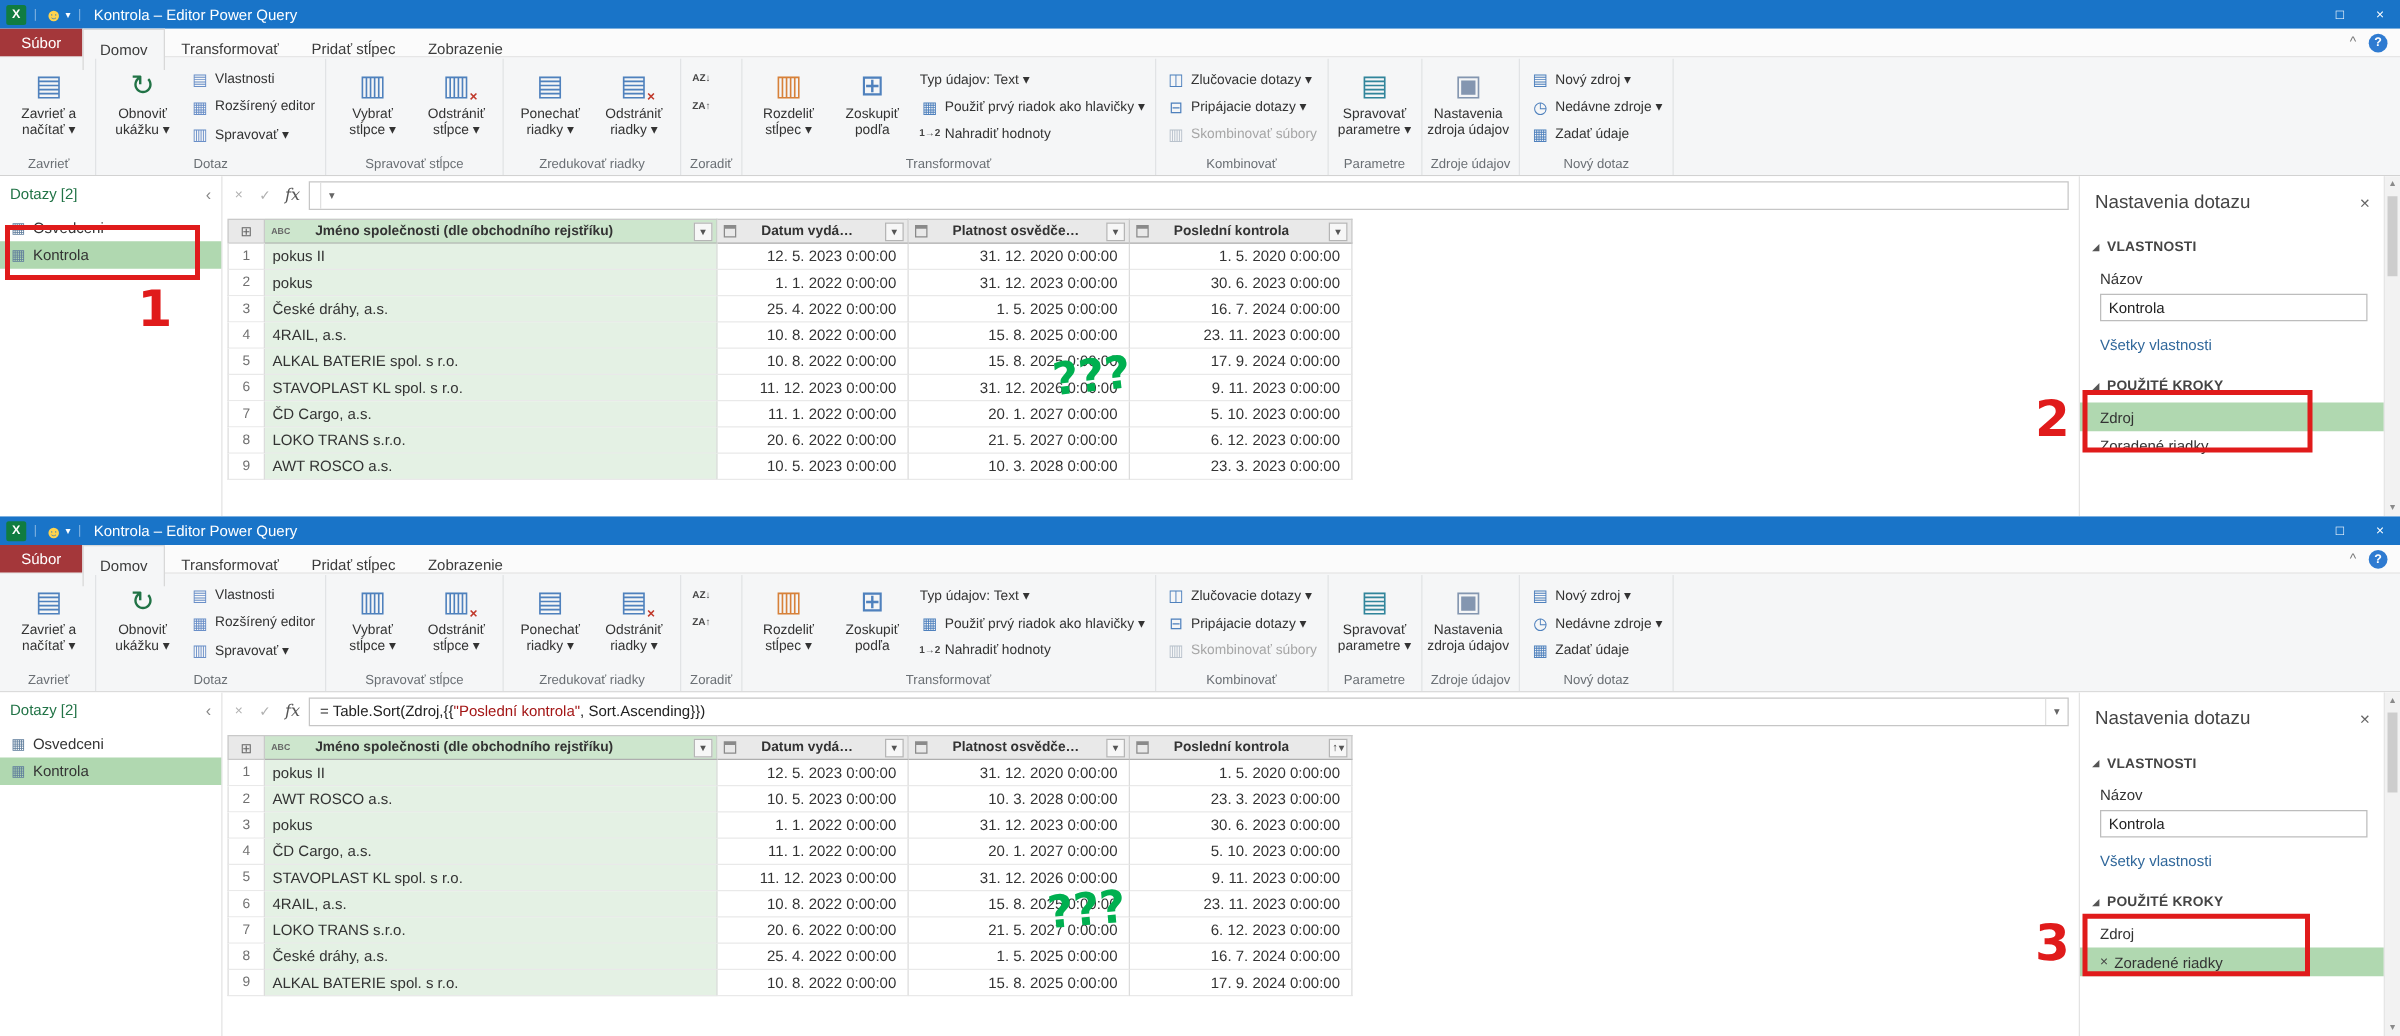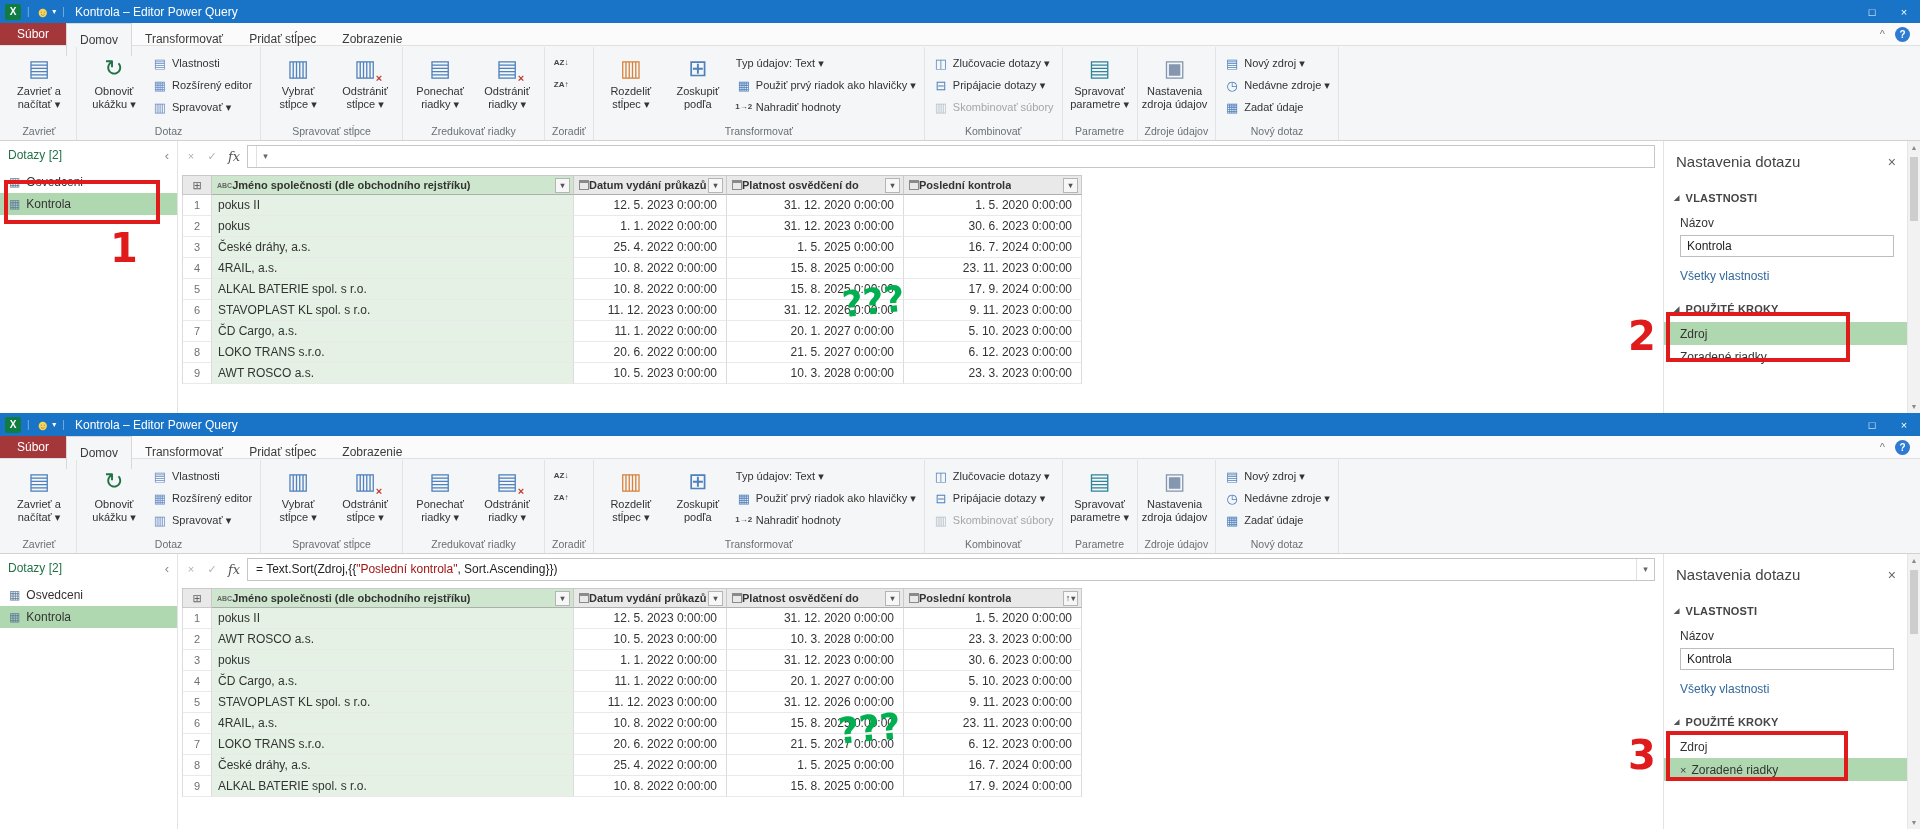--- a/index.html
+++ b/index.html
@@ -61,21 +61,21 @@
   .fico { width:18px; text-align:center; font-size:11px; color:#b0b0b0; }
   .fx { font-family:"DejaVu Serif", serif; font-style:italic; font-size:13px; color:#555; width:20px; text-align:center; }
   .formula-input { flex:1; height:23px; border:1px solid #c6c6c6; background:#fff; display:flex; align-items:center; padding:0 0 0 8px; font-size:12px; color:#222; }
   .ftext { flex:1; white-space:nowrap; overflow:hidden; }
   .fdrop { width:18px; height:100%; border-left:1px solid #e0e0e0; display:flex; align-items:center; justify-content:center; color:#666; font-size:9px; }
 
   
   .table { margin:4px 0 0 4px; font-size:12px; }
   .thead { display:flex; height:20px; }
   .tcorner { width:30px; background:#e9e9e9; border:1px solid #c9c9c9; border-width:1px 1px 1px 1px; color:#666; font-size:11px; display:flex; align-items:center; justify-content:center; }
-  .th { display:flex; align-items:center; gap:0; padding:0 3px 0 5px; background:#e9e9e9; border-top:1px solid #c9c9c9; border-right:1px solid #c9c9c9; border-bottom:1px solid #aeaeae; font-weight:bold; font-size:11px; color:#333; overflow:hidden; }
+  .th { display:flex; align-items:center; gap:20px; padding:0 3px 0 5px; background:#e9e9e9; border-top:1px solid #c9c9c9; border-right:1px solid #c9c9c9; border-bottom:1px solid #aeaeae; font-weight:bold; font-size:11px; color:#333; overflow:hidden; }
   .th.first { background:#cde6cd; }
   .thlbl { white-space:nowrap; overflow:hidden; text-overflow:ellipsis; }
   .cticon.abc { font-size:7px; font-weight:bold; color:#666; letter-spacing:0; }
   .cticon.cal { width:10px; height:10px; border:1px solid #8a8a8a; border-top:3px solid #8a8a8a; flex:none; }
   .filter-btn { margin-left:auto; width:15px; height:15px; flex:none; border:1px solid #b5b5b5; background:#f7f7f7; display:flex; align-items:center; justify-content:center; gap:1px; color:#555; font-size:8px; }
   .filter-btn .sortarrow { font-size:9px; color:#333; }
   .trow { display:flex; height:21px; }
   .rownum { width:30px; border-left:1px solid #dcdcdc; border-right:1px solid #dcdcdc; border-bottom:1px solid #e9e9e9; color:#707070; font-size:11px; display:flex; align-items:center; justify-content:center; background:#fff; }
   .td { display:flex; align-items:center; padding:0 9px 0 6px; border-right:1px solid #dcdcdc; border-bottom:1px solid #e9e9e9; color:#333; white-space:nowrap; overflow:hidden; }
   .td.first { background:#e4f1e4; }
@@ -788,21 +788,21 @@
               <span>Kontrola</span>
             </div>
           </div>
       </aside>
       <div class="center">
         <div class="formula-row">
           <span class="fico">×</span>
           <span class="fico">✓</span>
           <span class="fx">fx</span>
           <div class="formula-input">
-            <span class="ftext"><span>= Text.Sort(Zdroj,{{</span><span style="color: rgb(163, 21, 21);">"Poslední kontrola"</span><span>, Sort.Ascending}})</span></span>
+            <span class="ftext"><span>= Table.Sort(Zdroj,{{</span><span style="color: rgb(163, 21, 21);">"Poslední kontrola"</span><span>, Sort.Ascending}})</span></span>
             <span class="fdrop">▾</span>
           </div>
         </div>
         <div class="table">
           <div class="thead">
               <div class="tcorner">⊞</div>
               <div class="th first" style="width: 362px;">
                 <span class="cticon abc">ABC</span>
                 <span class="thlbl">Jméno společnosti (dle obchodního rejstříku)</span>
                 <span class="filter-btn">

